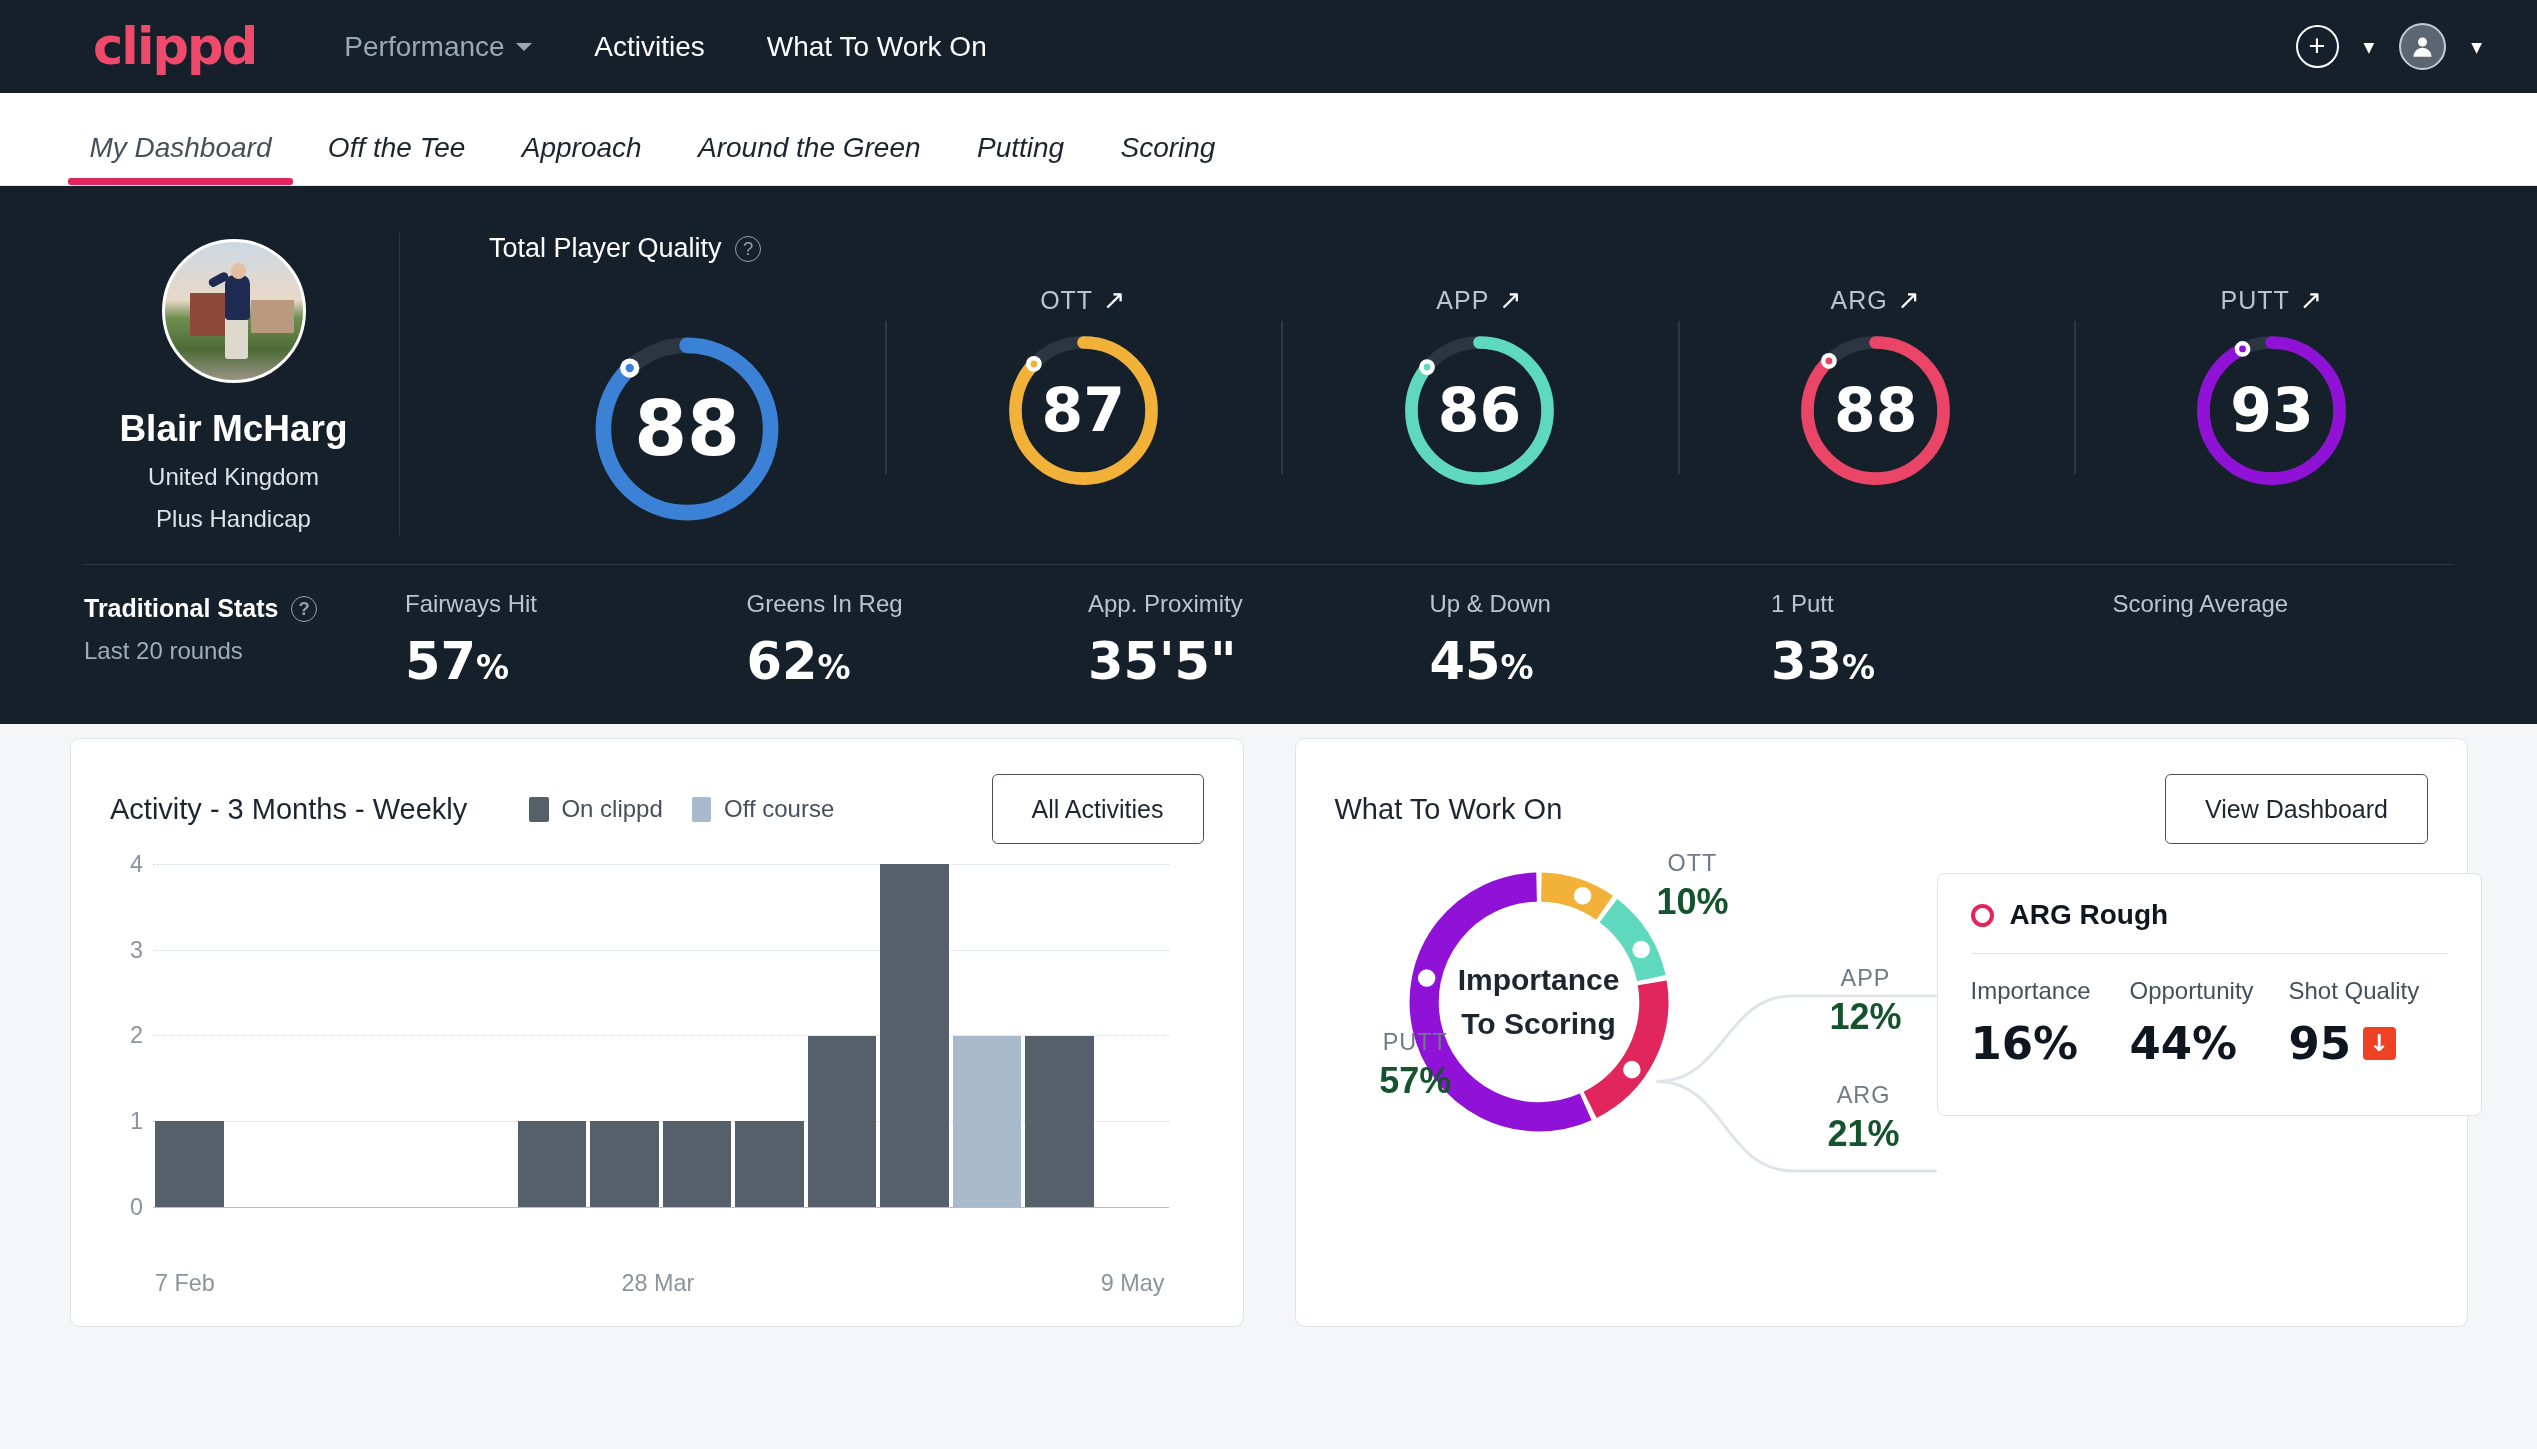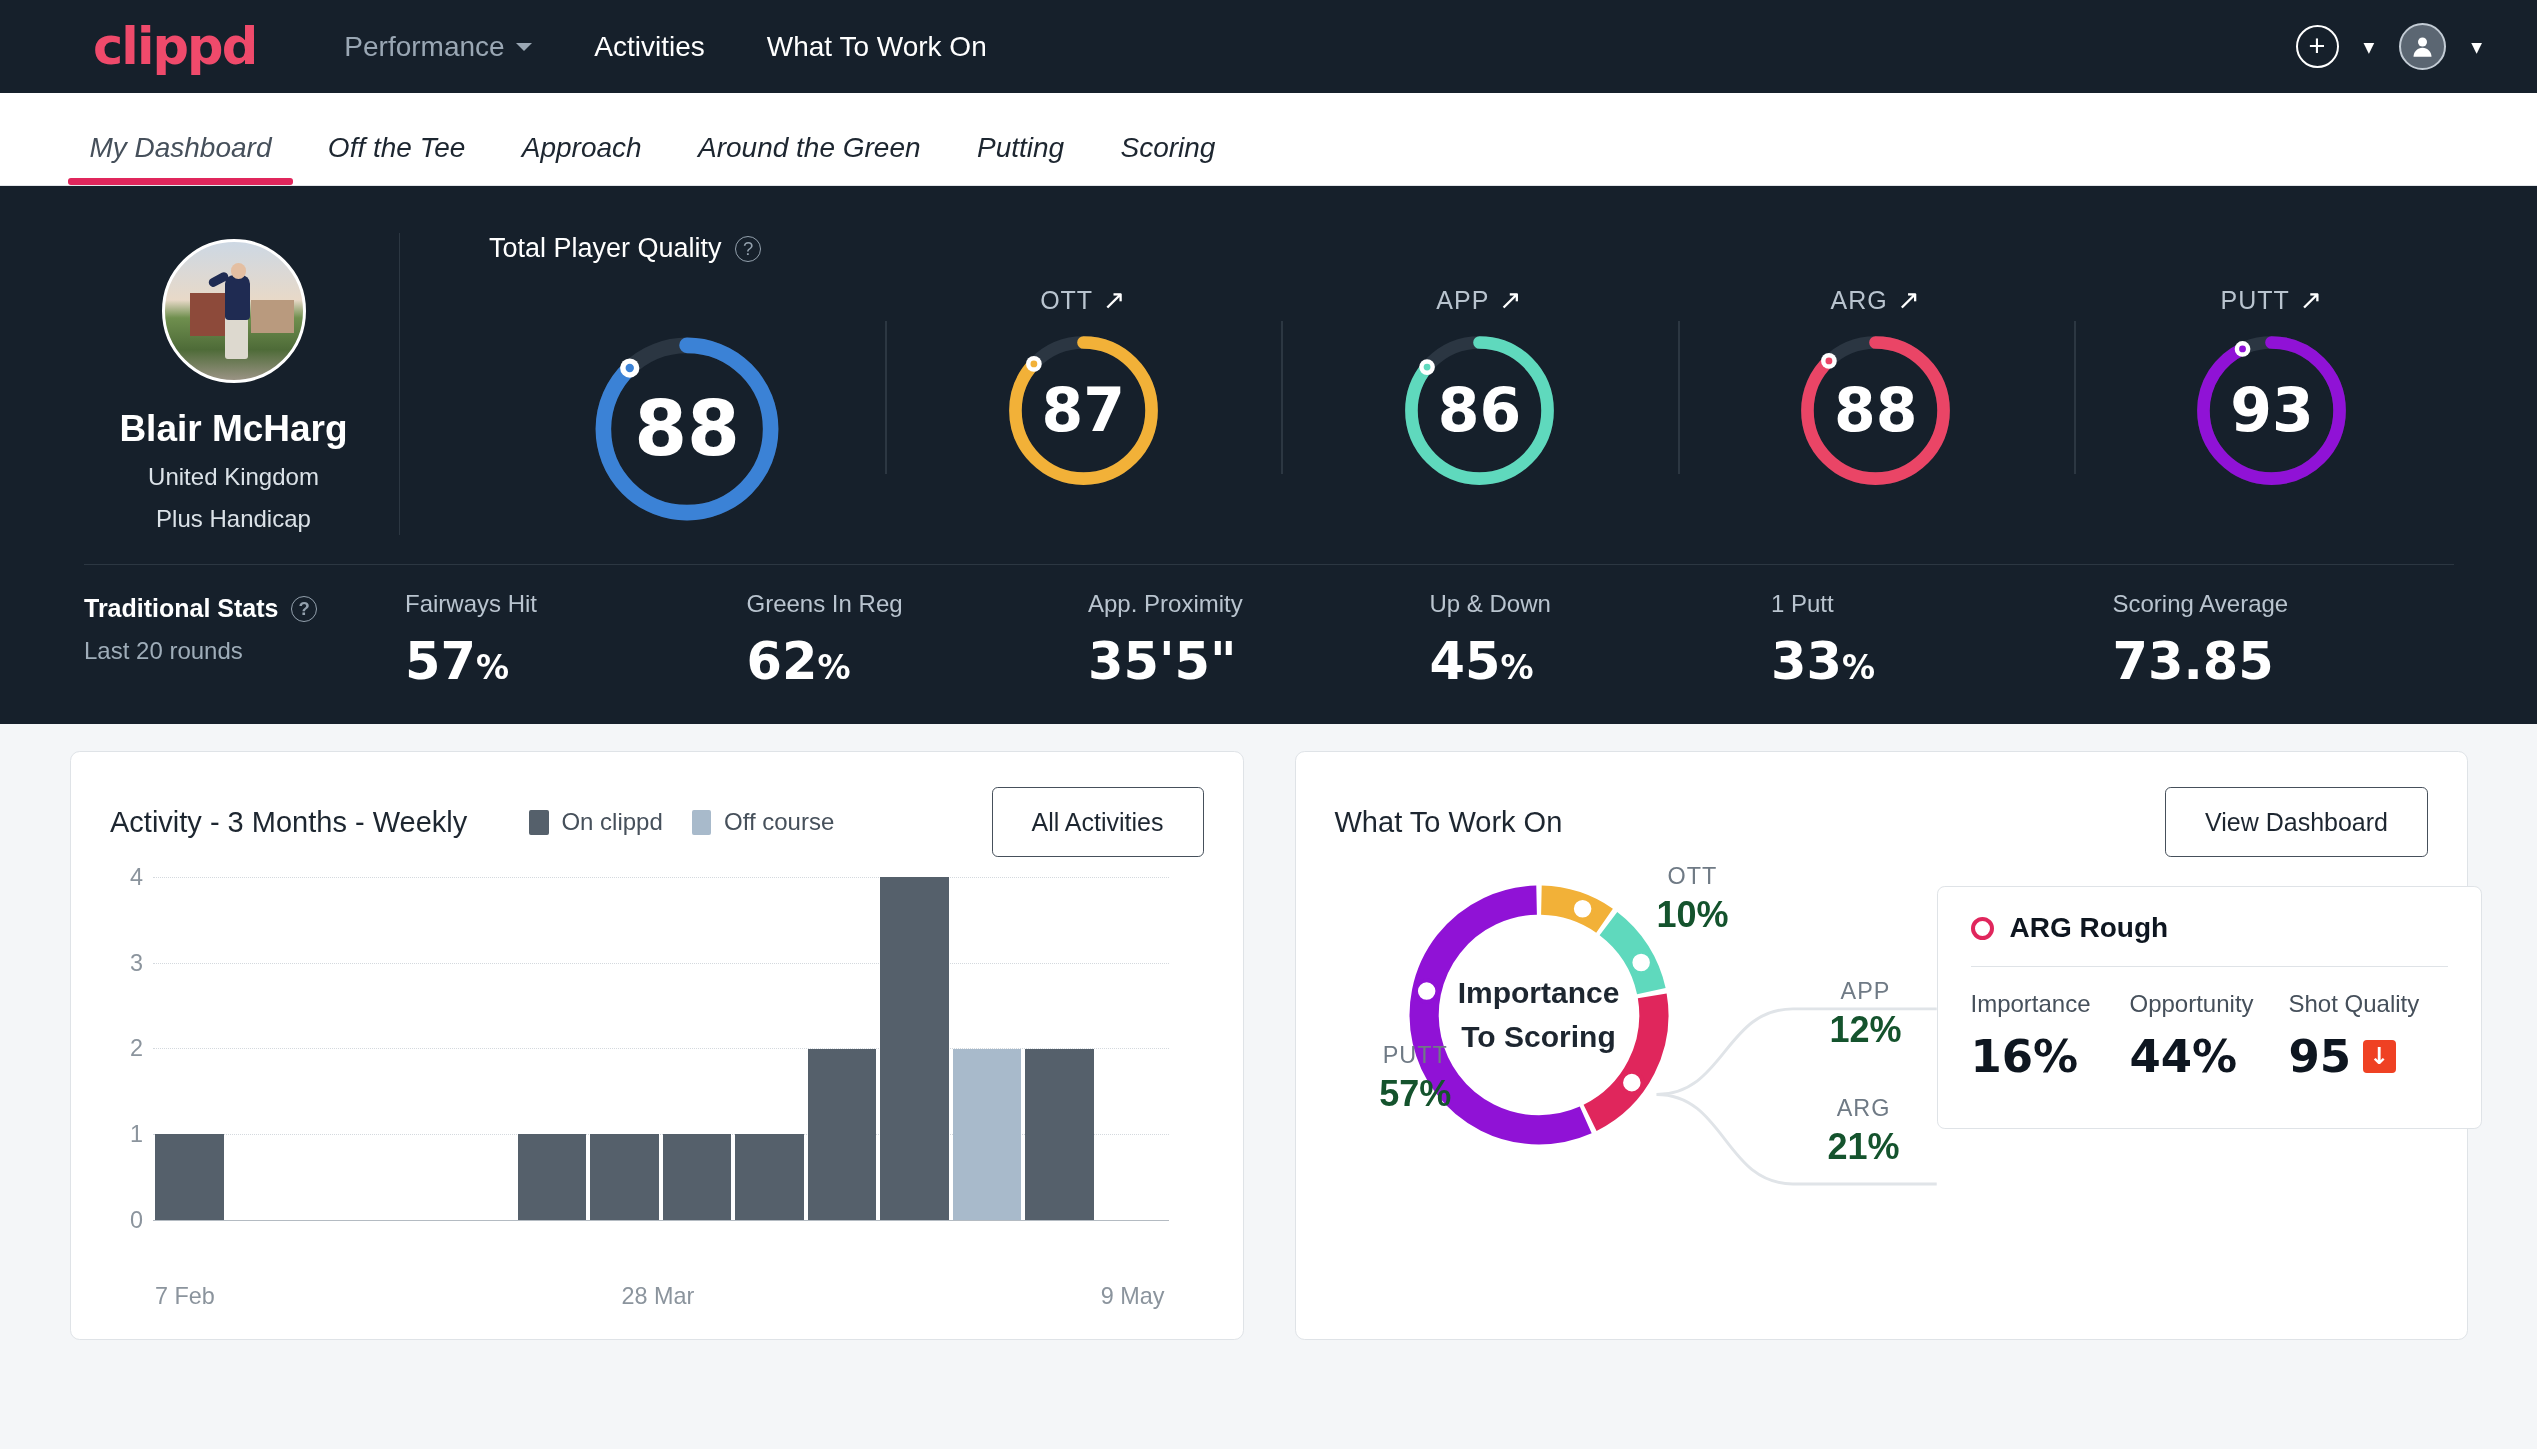--- a/index.html
+++ b/index.html
@@ -130,21 +130,21 @@
   .stat-first-sub { color: #9fadb9; font-size: 24px; margin-top: 13.6px; }
   .stat { flex: 1; text-align: left; }
   .stat-label { color: #b9c4cf; font-size: 24px; }
   .stat-value {
     color: #fff; font-size: 51px; font-weight: 700; margin-top: 13.6px;
     font-family: "DejaVu Sans", sans-serif;
   }
   .stat-value .unit { font-size: 33px; font-weight: 700; }
 
   
-  .cards { display: flex; gap: 51px; padding: 27px 70px 0 70px; border-radius: 25px; }
+  .cards { display: flex; gap: 51px; padding: 14px 70px 0 70px; border-radius: 25px; }
   .card {
     background: #fff; border: 1px solid #dfe3e7; border-radius: 9.7px;
     flex: 1; padding: 35px 39px 29px 39px; position: relative;
   }
   .card-head { display: flex; align-items: center; height: 70px; }
   .card-title { font-size: 29px; color: #1d2630; font-weight: 400; }
   .legend { display: flex; align-items: center; gap: 29px; margin-left: 62px; }
   .legend-item { display: flex; align-items: center; gap: 12.7px; font-size: 24px; color: #46505b; }
   .sw { width: 19.5px; height: 25px; border-radius: 1.9px; }
   .btn {
@@ -361,21 +361,20 @@
         <div class="stat">
           <div class="stat-label">Up &amp; Down</div>
           <div class="stat-value">45<span class="unit">%</span></div>
         </div>
         <div class="stat">
           <div class="stat-label">1 Putt</div>
           <div class="stat-value">33<span class="unit">%</span></div>
         </div>
         <div class="stat">
           <div class="stat-label">Scoring Average</div>
-          <div class="stat-value">73.85</div>
         </div>
       </div>
   </div>
 </div>
 
 <div class="cards">
 
   <div class="card">
     <div class="card-head">
       <div class="card-title">Activity - 3 Months - Weekly</div>

